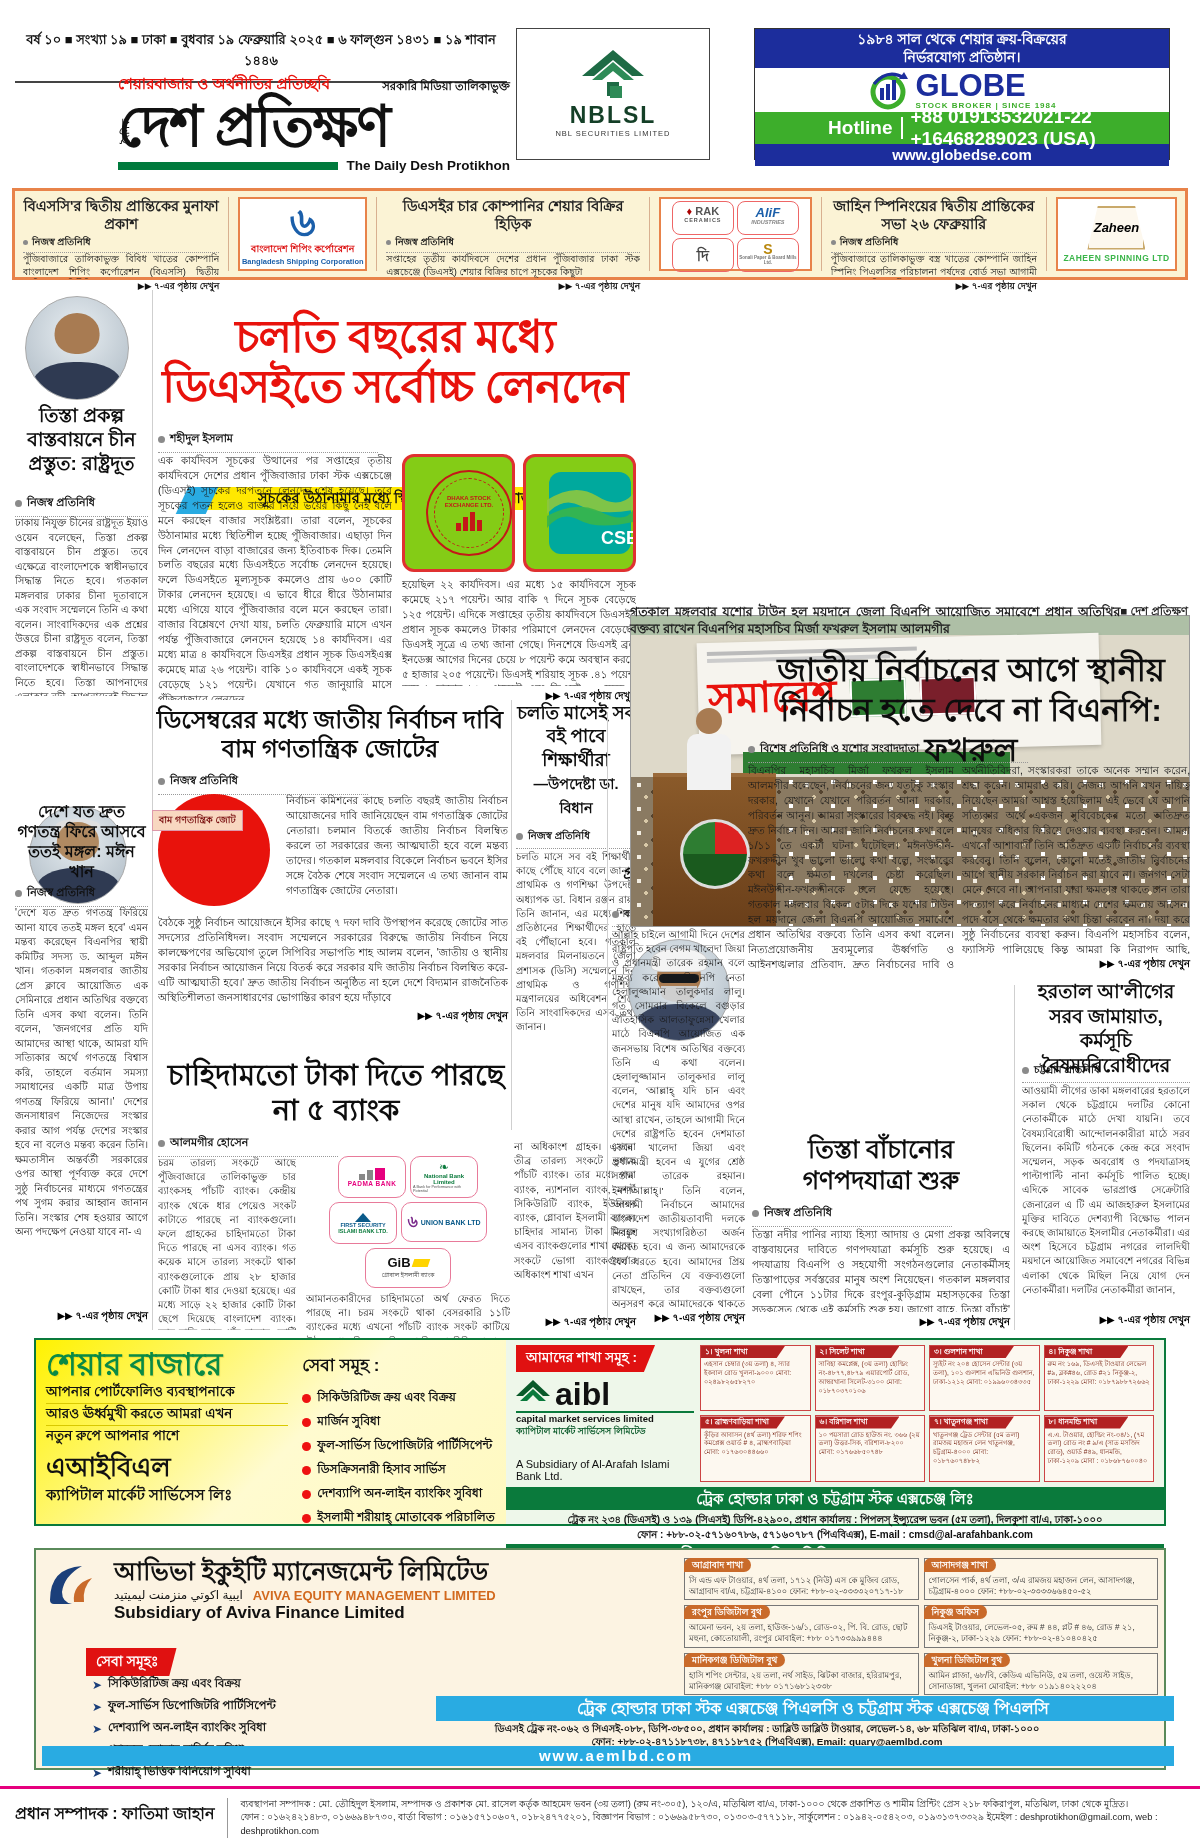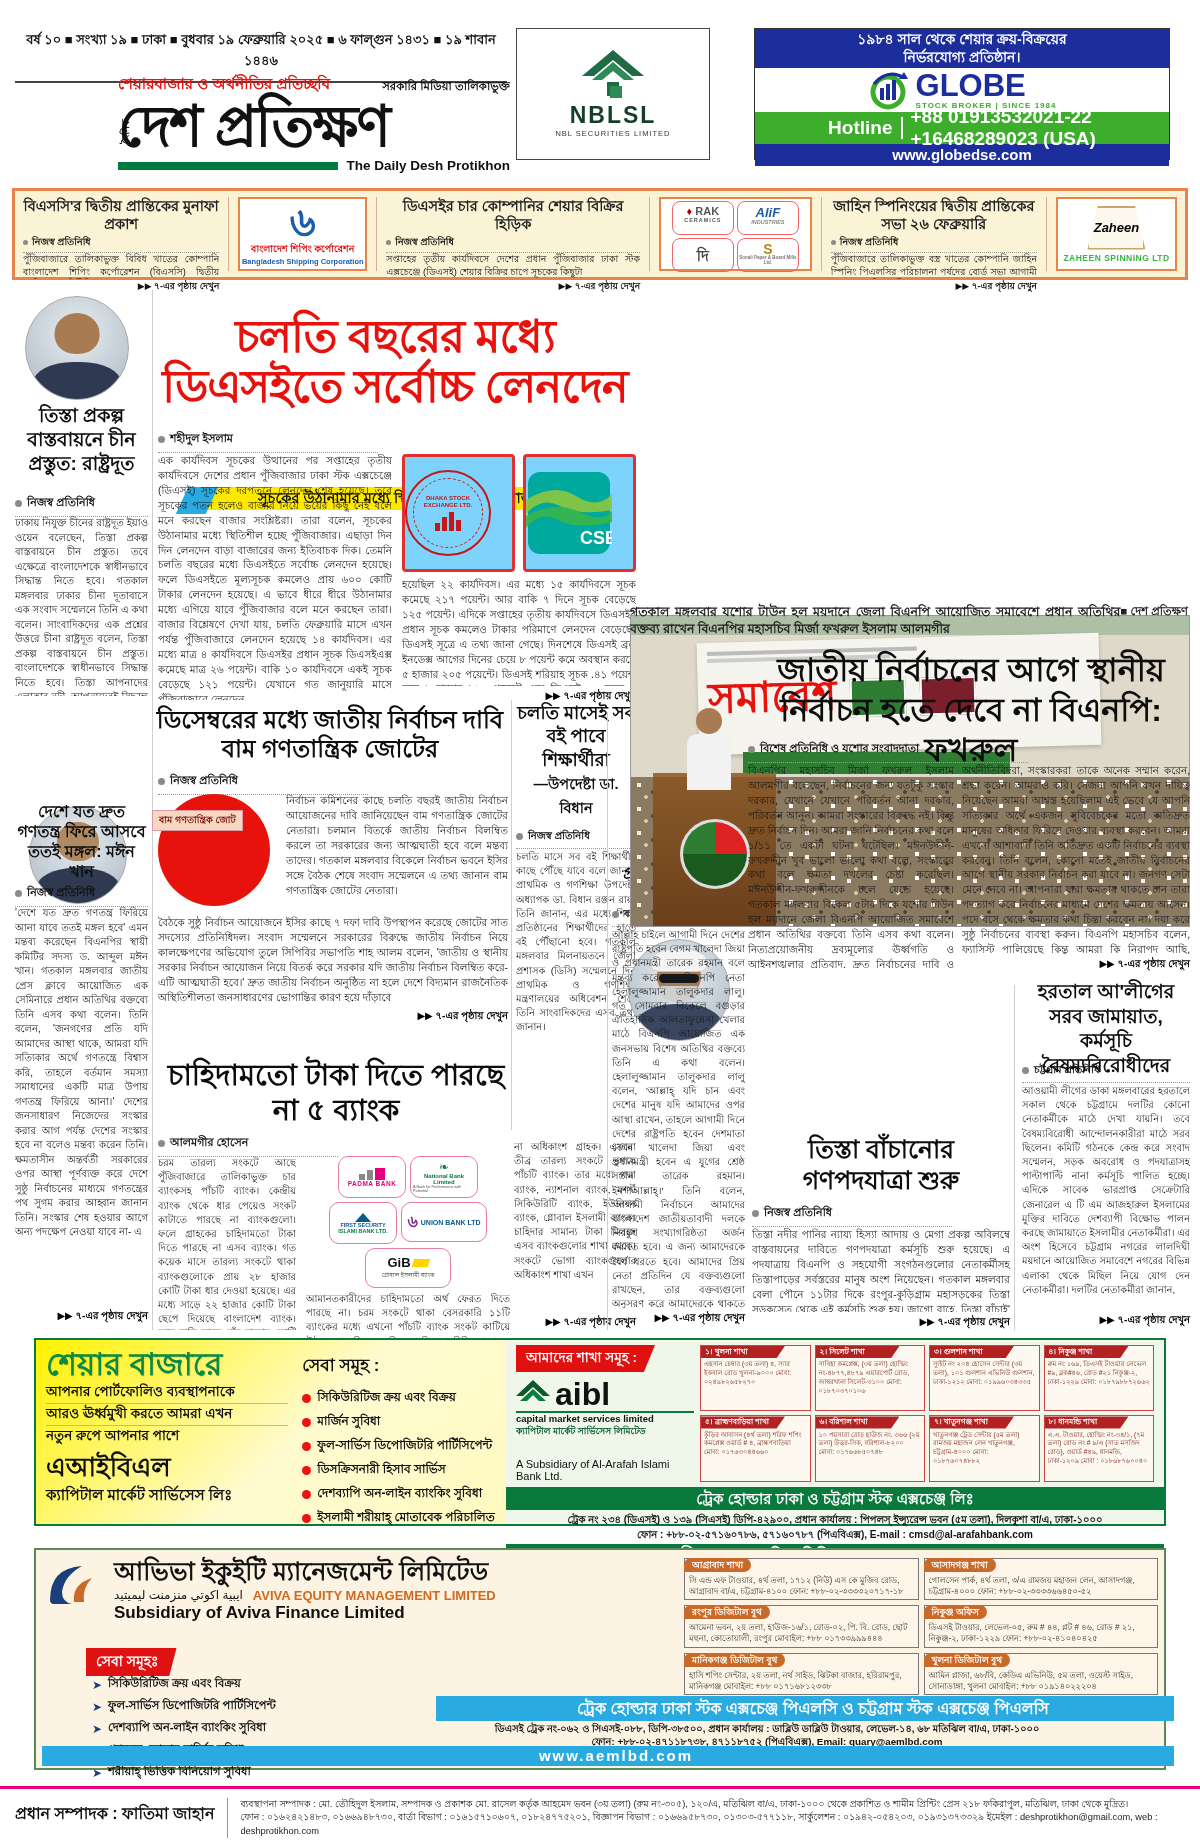--- a/index.html
+++ b/index.html
@@ -49,21 +49,21 @@
   .portrait{border-radius:50%;border:1px solid #aaa;position:relative;overflow:hidden;background:radial-gradient(circle at 50% 35%,#e8eef2,#b9c4cd 75%);}
   .portrait .head{position:absolute;left:50%;top:16%;width:44%;height:40%;transform:translateX(-50%);border-radius:50% 50% 46% 46%;background:#a87b52;}
   .portrait .torso{position:absolute;left:50%;bottom:-8%;width:86%;height:44%;transform:translateX(-50%);border-radius:46% 46% 0 0;background:#2f3a52;}
   .portrait.gray .head{background:#b08a62;}
   .portrait.gray .hair{position:absolute;left:50%;top:12%;width:46%;height:14%;transform:translateX(-50%);border-radius:50%;background:#dfdfdf;}
   .portrait.cap .cap1{position:absolute;left:50%;top:8%;width:54%;height:22%;transform:translateX(-50%);border-radius:50% 50% 20% 20%;background:#f4f4f4;border:1px solid #ccc;}
   .portrait.cap .shade{position:absolute;left:50%;top:34%;width:40%;height:9%;transform:translateX(-50%);border-radius:6px;background:#15181c;}
   .portrait.cap .beard{position:absolute;left:50%;top:46%;width:36%;height:16%;transform:translateX(-50%);border-radius:0 0 50% 50%;background:#cfcfcf;}
   .portrait.cap .torso{background:#3a4660;}
   
-  .sealbox{border:3px solid #e03131;border-radius:4px;background:#7dd3fc;display:flex;align-items:center;justify-content:flex-start;}
+  .sealbox{border:3px solid #e03131;border-radius:12px;background:#84cc16;display:flex;align-items:center;justify-content:flex-end;}
   .dse-seal{width:82px;height:82px;border:2.5px solid #c41818;border-radius:50%;position:relative;display:flex;flex-direction:column;align-items:center;justify-content:center;gap:2px;}
   .dse-seal .ring{position:absolute;inset:6px;border:1px dashed #c41818;border-radius:50%;}
   .dse-txt{font-size:6px;color:#c41818;font-weight:bold;text-align:center;width:56px;line-height:1.2;}
   .dse-bars{display:flex;align-items:flex-end;gap:2px;height:20px;}
   .dse-bars i{display:block;width:5px;background:#c41818;}
   
   .bamcircle{width:112px;height:112px;border-radius:50%;background:#e8120c;position:relative;}
   .bamlabel{position:absolute;top:16px;left:-6px;background:#f8d7c0;color:#7a1010;font-size:9.5px;font-weight:bold;padding:2px 6px;border:1px solid #d9a;white-space:nowrap;}
   
   .photo{position:relative;overflow:hidden;border:1px solid #999;}

